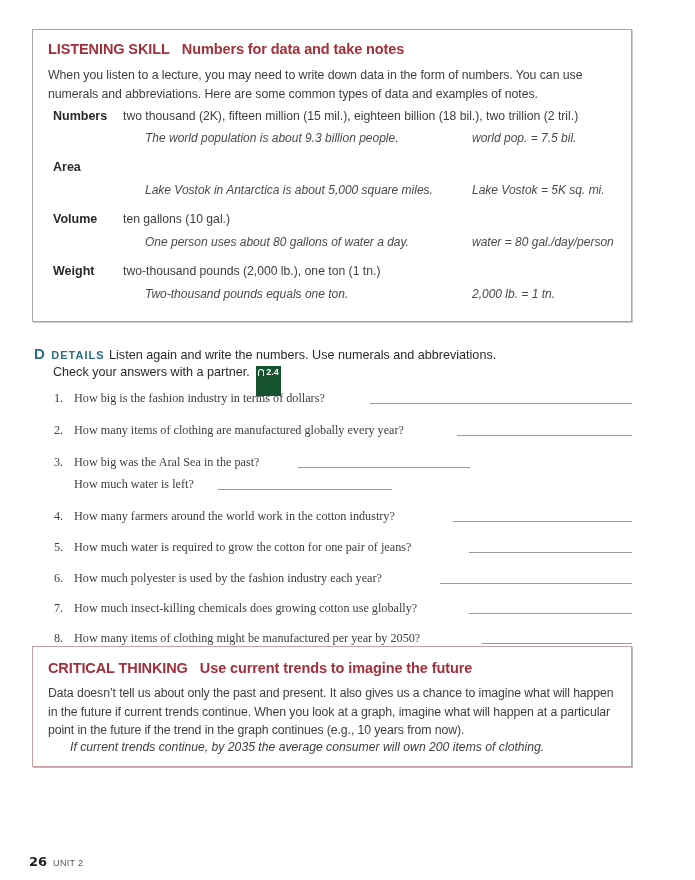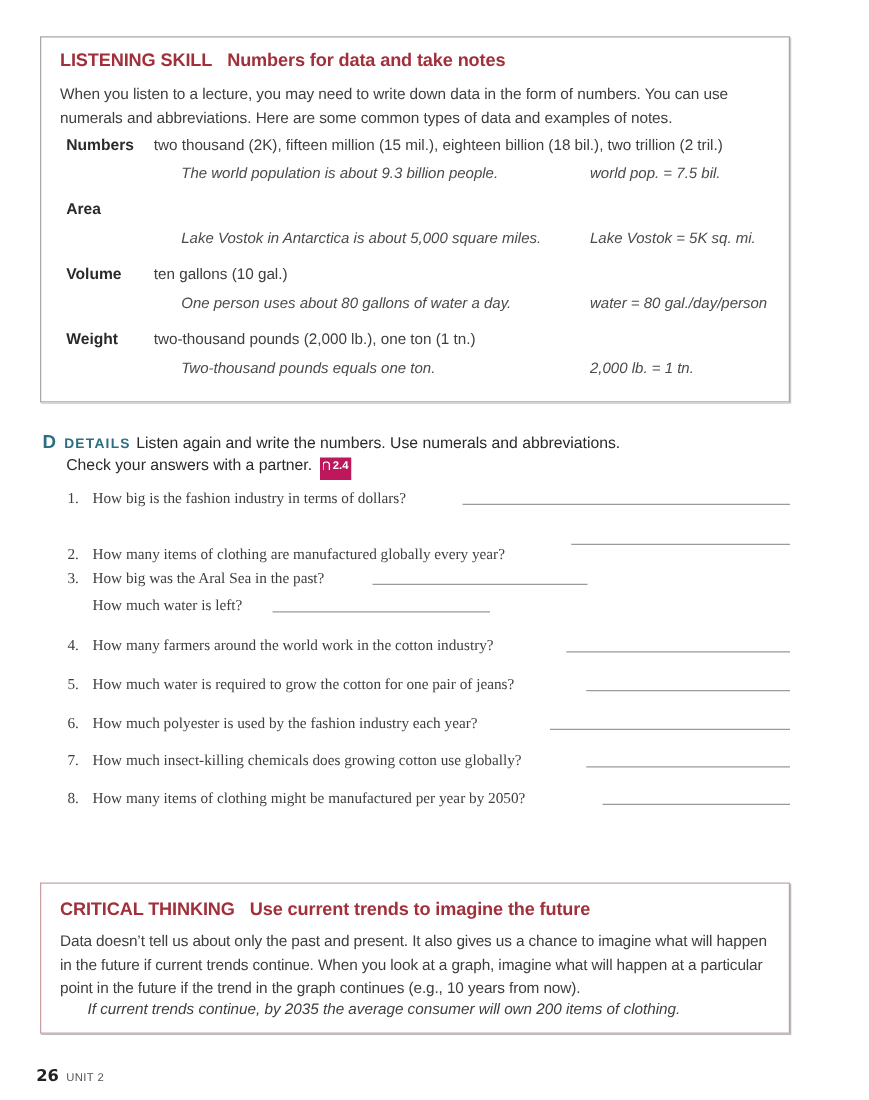--- a/index.html
+++ b/index.html
@@ -27,31 +27,31 @@
   .row-ex { position: absolute; left: 112px; font-size: 12px; font-style: italic; color: #4a4a4a; white-space: nowrap; }
   .row-note { position: absolute; left: 439px; font-size: 12px; font-style: italic; color: #4a4a4a; white-space: nowrap; }
 
   .section-d { position: absolute; left: 34px; top: 345px; width: 600px; }
   .d-letter { font-weight: bold; color: #2b6f80; font-size: 15px; letter-spacing: 0.5px; }
   .d-head { font-weight: bold; color: #2b6f80; font-size: 11px; letter-spacing: 1px; margin-left: 6px; }
   .d-instr { font-size: 12.6px; color: #2a2a2a; }
   .d-line1 { position: absolute; left: 0; top: 0; white-space: nowrap; }
   .d-line2 { position: absolute; left: 19px; top: 20px; white-space: nowrap; font-size: 12.6px; color: #2a2a2a; }
   .audio-badge {
-    display: inline-block; background: #be185d; color: #fff; font-size: 9px; font-weight: bold;
-    padding: 0 2px; height: 18px; line-height: 12px; vertical-align: 1px; margin-left: 3px;
+    display: inline-block; background: #14532d; color: #fff; font-size: 9px; font-weight: bold;
+    padding: 0 2px; height: 30px; line-height: 12px; vertical-align: 1px; margin-left: 3px;
   }
   .audio-badge .ic { display: inline-block; width: 6px; height: 7px; border: 1.5px solid #fff; border-bottom: none; border-radius: 4px 4px 0 0; margin-right: 2px; vertical-align: -1px; box-sizing: border-box; }
 
   .q { position: absolute; left: 54px; font-size: 12.2px; color: #3e3e3e; white-space: nowrap; font-family: Liberation Serif, serif; }
   .q .num { display: inline-block; width: 20px; }
   .ans-line { position: absolute; height: 0; border-bottom: 1px solid #9a9a9a; }
 
   .ct-box {
-    position: absolute; left: 32px; top: 706px; width: 600px; height: 121px;
+    position: absolute; left: 32px; top: 646px; width: 600px; height: 121px;
     border: 1px solid #c9a0a4; box-shadow: 1px 1px 0 #b8b8b8; box-sizing: border-box;
   }
   .ct-body { position: absolute; left: 15px; top: 37px; width: 575px; font-size: 12.3px; line-height: 18.5px; color: #3e3e3e; letter-spacing: -0.1px; }
   .ct-example { position: absolute; left: 37px; top: 93px; font-size: 12.2px; font-style: italic; color: #3e3e3e; white-space: nowrap; }
 
   .footer { position: absolute; left: 29px; top: 852px; white-space: nowrap; }
   .page-num { font-weight: bold; font-size: 13px; color: #222; font-family: "DejaVu Sans", sans-serif; }
   .unit { font-size: 9px; color: #555; margin-left: 6px; letter-spacing: 0.3px; }
 </style>
 </head>
@@ -90,21 +90,21 @@
   </div>
   <div class="d-line2">
     <span>Check your answers with a partner.</span>
     <span class="audio-badge"><span class="ic"></span><span>2.4</span></span>
   </div>
 </div>
 
 <div class="q" style="top:391px"><span class="num">1.</span><span>How big is the fashion industry in terms of dollars?</span></div>
 <div class="ans-line" style="left:370px; width:262px; top:403px"></div>
 
-<div class="q" style="top:436px"><span class="num">2.</span><span>How many items of clothing are manufactured globally every year?</span></div>
+<div class="q" style="top:423px"><span class="num">2.</span><span>How many items of clothing are manufactured globally every year?</span></div>
 <div class="ans-line" style="left:457px; width:175px; top:435px"></div>
 
 <div class="q" style="top:455px"><span class="num">3.</span><span>How big was the Aral Sea in the past?</span></div>
 <div class="ans-line" style="left:298px; width:172px; top:467px"></div>
 
 <div class="q" style="top:477px; left:74px">How much water is left?</div>
 <div class="ans-line" style="left:218px; width:174px; top:489px"></div>
 
 <div class="q" style="top:509px"><span class="num">4.</span><span>How many farmers around the world work in the cotton industry?</span></div>
 <div class="ans-line" style="left:453px; width:179px; top:521px"></div>

